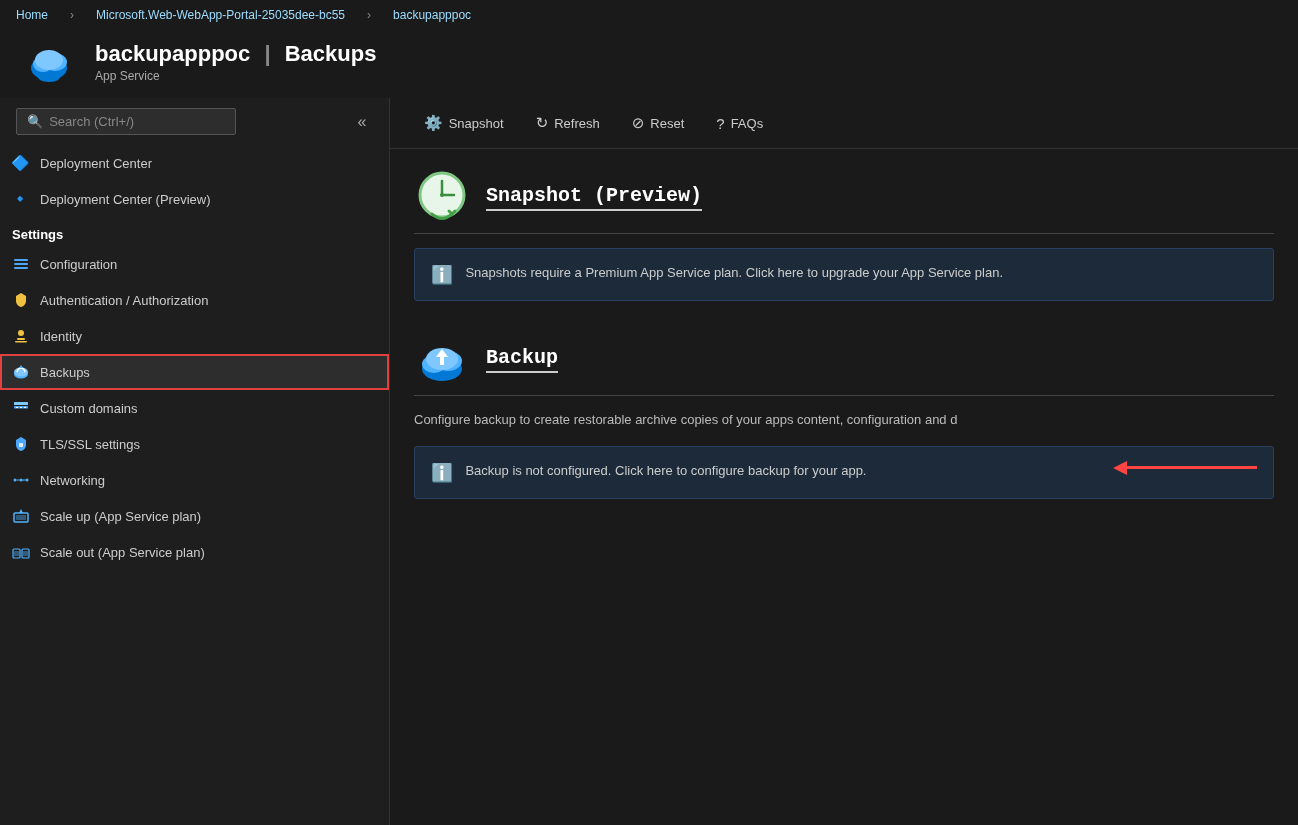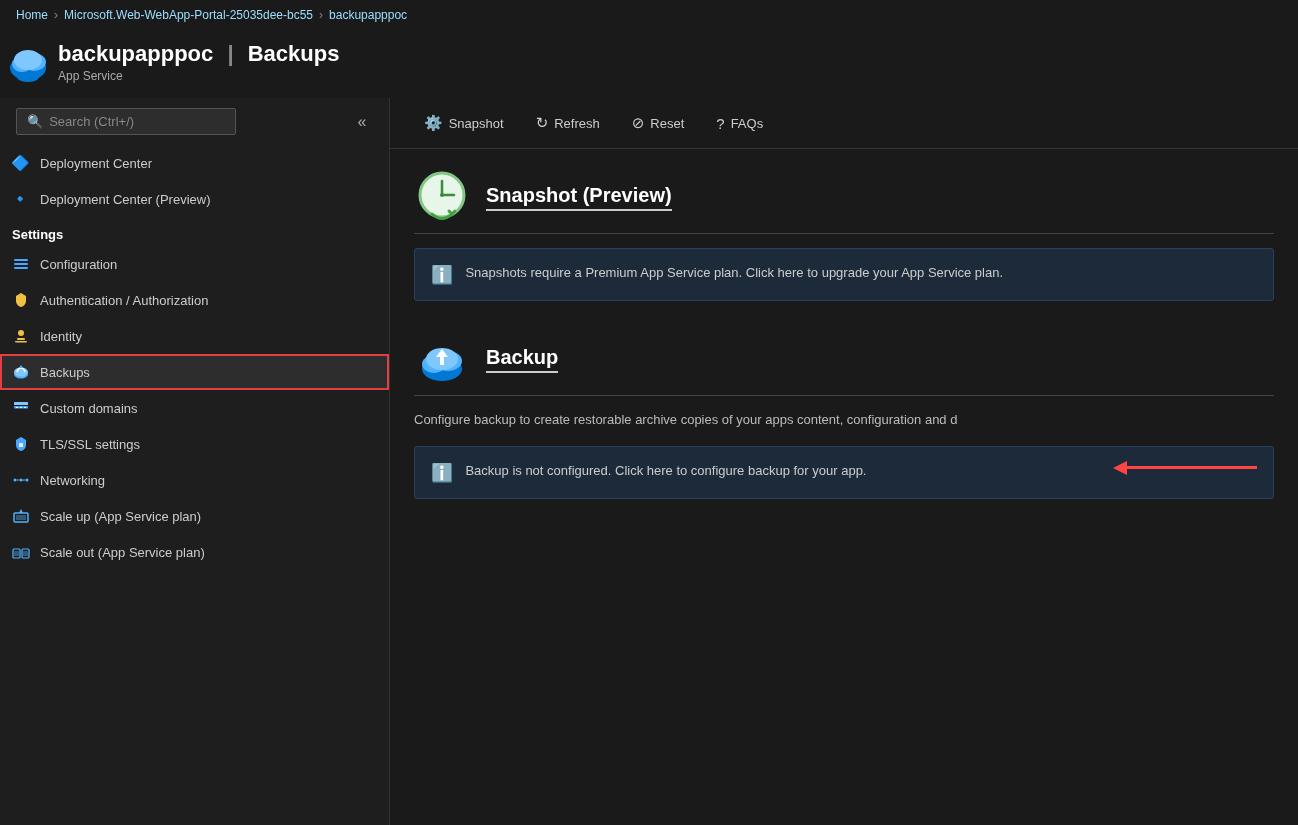--- a/index.html
+++ b/index.html
@@ -16,41 +16,41 @@
     }
 
     
     .breadcrumb {
       display: flex;
       align-items: center;
       padding: 8px 16px;
       background: #1a1a1a;
       font-size: 12px;
       color: #9cdcfe;
-      gap: 6px;
+      gap: 22px;
     }
     .breadcrumb a {
       color: #9cdcfe;
       text-decoration: none;
       cursor: pointer;
     }
     .breadcrumb span {
       color: #9cdcfe;
     }
     .breadcrumb .separator {
       color: #888;
     }
 
     
     .page-header {
       display: flex;
       align-items: center;
-      padding: 8px 16px 12px 4px;
+      padding: 8px 16px 12px 25px;
       background: #1a1a1a;
-      gap: 6px;
+      gap: 22px;
     }
     .page-header-icon {
       width: 48px;
       height: 48px;
       flex-shrink: 0;
     }
     .page-header-text h1 {
       font-size: 22px;
       font-weight: 600;
       color: #ffffff;
@@ -209,20 +209,21 @@
       display: flex;
       align-items: center;
       justify-content: center;
     }
     .section-title-text {
       font-size: 20px;
       font-weight: 600;
       color: #ffffff;
       border-bottom: 2px solid #cccccc;
       padding-bottom: 2px;
+      font-family: Liberation Mono, monospace;
     }
 
     .section-description {
       color: #bbbbbb;
       font-size: 13px;
       margin: 8px 0 16px 0;
       line-height: 1.5;
     }
     .divider {
       border: none;

